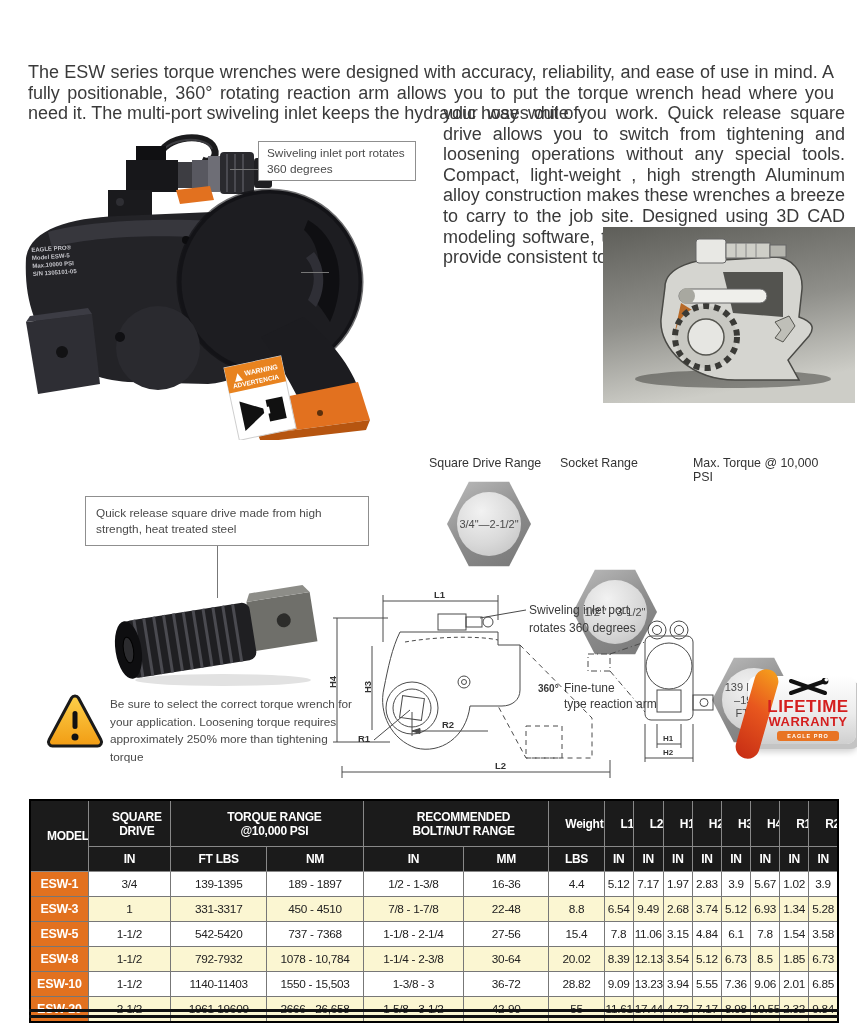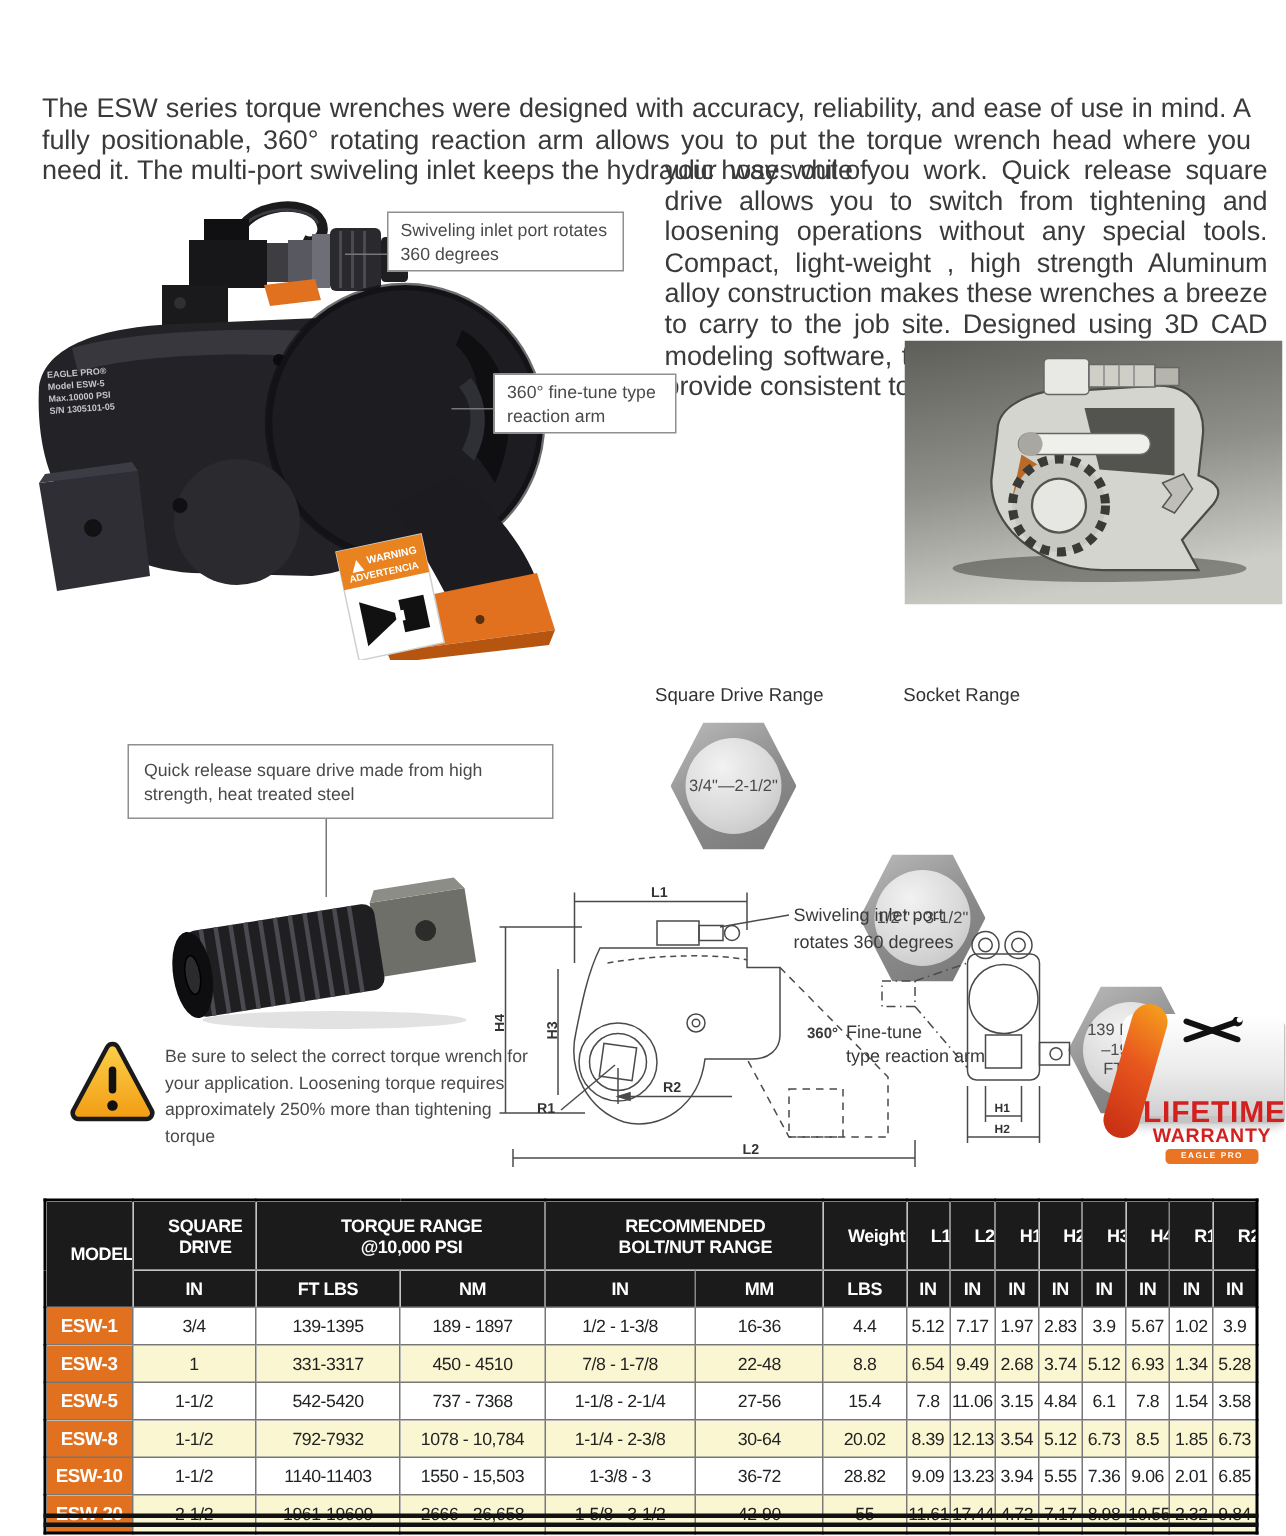--- a/index.html
+++ b/index.html
@@ -7,41 +7,41 @@
         font-family:"Liberation Sans","DejaVu Sans",sans-serif;color:#333;}
   .abs{position:absolute;}
   
   .intro{font-size:18px;line-height:20.6px;text-align:justify;color:#3a3a3a;letter-spacing:-0.05px;}
   .p1{left:28px;top:44px;width:806px;}
   .p2{left:443px;top:85px;width:402px;}
   
   .callout{background:#fff;border:1px solid #8f8f8f;color:#4a4a4a;font-size:11.8px;line-height:16px;padding:3px 8px;}
   .leader{background:#777;}
   
-  .badge-label{font-size:12.4px;color:#333;text-align:right;}
+  .badge-label{font-size:12.4px;color:#333;text-align:left;}
   .hex{width:84px;height:88px;position:relative;
        background:linear-gradient(150deg,#bdbdbd 0%,#8a8a8a 55%,#777 100%);
        clip-path:polygon(26% 2%,74% 2%,100% 50%,74% 98%,26% 98%,0% 50%);}
   .hex-inner{position:absolute;left:50%;top:50%;transform:translate(-50%,-50%);
        width:64px;height:64px;border-radius:50%;
        background:radial-gradient(circle at 38% 30%,#f2f2f2 0%,#d9d9d9 55%,#bdbdbd 100%);
        display:flex;align-items:center;justify-content:center;text-align:center;
        font-size:11px;color:#4a4a4a;line-height:13px;}
   
   .warn-text{font-size:11.8px;line-height:17.5px;color:#4a4a4a;}
   
   .warranty{width:112px;height:84px;}
   .wb-card{position:absolute;left:4px;top:2px;right:0;bottom:14px;border-radius:9px;
        background:linear-gradient(180deg,#ffffff 0%,#ececec 55%,#cfcfcf 100%);
        box-shadow:4px 5px 0 #c4c4c4,2px 8px 6px rgba(0,0,0,.18);}
   .wb-ribbon{position:absolute;left:-3px;top:-8px;width:24px;height:92px;border-radius:12px;
        background:linear-gradient(200deg,#f6a21c 0%,#e8571e 45%,#c62c14 100%);
        transform:rotate(16deg);}
   .wb-body{position:absolute;left:14px;top:2px;right:2px;text-align:center;}
-  .wb-t1{color:#d41f1f;font-weight:bold;font-size:20px;letter-spacing:.5px;line-height:16px;margin-top:34px;}
+  .wb-t1{color:#d41f1f;font-weight:bold;font-size:17px;letter-spacing:.5px;line-height:16px;}
   .wb-t2{color:#d41f1f;font-weight:bold;font-size:13px;letter-spacing:.5px;line-height:14px;}
   .wb-banner{margin:2px auto 0;width:62px;height:10px;border-radius:3px;background:#e87424;
        color:#fff;font-size:5.5px;font-weight:bold;line-height:10px;text-align:center;letter-spacing:1px;}
   
   table.spec{border-collapse:collapse;table-layout:fixed;width:810px;border:2px solid #000;}
   table.spec th,table.spec td{border:1px solid #777;text-align:center;overflow:hidden;}
   table.spec thead th{background:#1b1b1b;color:#fff;font-weight:bold;border:1.5px solid #888;}
   .th-big{font-size:12px;line-height:14px;letter-spacing:-0.3px;padding-left:16px;}
   .th-unit{font-size:12px;height:22px;letter-spacing:-0.3px;margin-left:42px;}
   thead tr.r1 th{height:43px;}
@@ -120,21 +120,20 @@
         <polygon points="8,36 34,50 8,66" fill="#111"></polygon>
         <rect x="34" y="40" width="17" height="22" fill="#111"></rect>
         <rect x="30" y="47" width="6" height="7" fill="#fff"></rect>
       </g>
     </g>
   </svg>
 
   <div class="abs callout" style="left:258px;top:141px;width:140px">Swiveling inlet port rotates 360 degrees</div>
   <div class="abs leader" style="left:230px;top:169px;width:28px;height:1px"></div>
 
-  <div class="abs callout" style="left:329px;top:249px;width:104px">360° fine-tune type reaction arm</div>
   <div class="abs leader" style="left:301px;top:272px;width:28px;height:1px"></div>
 
 
   <svg class="abs" style="left:603px;top:227px" width="252" height="176" viewBox="0 0 252 176">
     <defs>
       <linearGradient id="cadbg" x1="0" y1="0" x2="0.25" y2="1">
         <stop offset="0" stop-color="#5e5e59"></stop>
           <stop offset="0.55" stop-color="#8f8f8a"></stop>
           <stop offset="1" stop-color="#cdcdc7"></stop>
       </linearGradient>
@@ -157,20 +156,21 @@
     <line x1="133" y1="16" x2="133" y2="31" stroke="#888"></line>
     <line x1="143" y1="16" x2="143" y2="31" stroke="#888"></line>
     <line x1="153" y1="16" x2="153" y2="31" stroke="#888"></line>
     <rect x="167" y="18" width="16" height="12" fill="#b5b5ae" stroke="#666"></rect>
 
     <path d="M172,95 l14,-6 6,10 -12,16 -8,-4 6,-8 Z" fill="#bfbfb8" stroke="#55554f"></path>
   </svg>
 
   <div class="abs badge-label" style="left:429px;top:456px;width:120px">Square Drive Range</div>
   <div class="abs badge-label" style="left:560px;top:456px;width:120px">Socket Range</div>
+  <div class="abs badge-label" style="left:693px;top:456px;width:140px">Max. Torque @ 10,000 PSI</div>
 
   <div class="abs hex" style="left:447px;top:480px">
     <div class="hex-inner">
         <span>3/4"—2-1/2"</span>
       </div>
   </div>
   <div class="abs hex" style="left:573px;top:480px">
     <div class="hex-inner">
         <span>1/2 " - 3-1/2"</span>
       </div>

